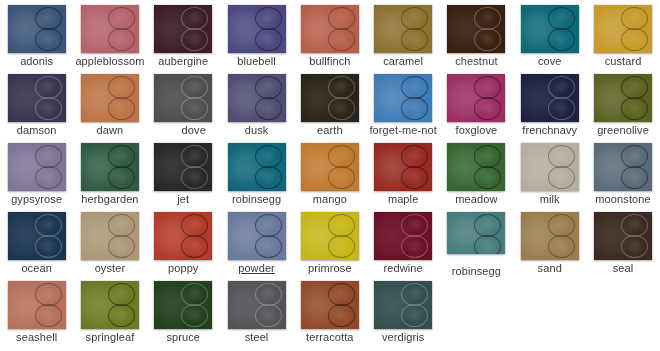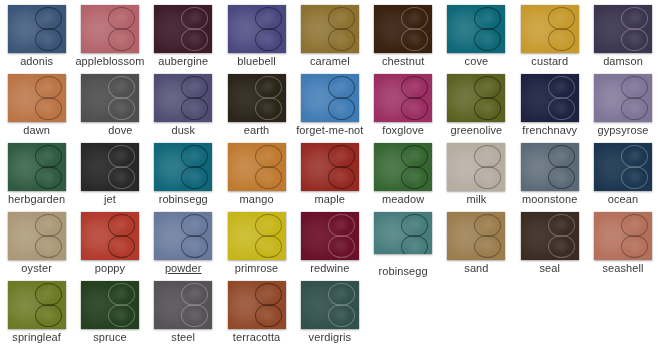--- a/index.html
+++ b/index.html
@@ -150,20 +150,29 @@
       <div class="swatch-tile ">
         <div class="tile-base" style="background: rgb(75, 72, 128);"></div>
         <div class="tile-glow"></div>
         <div class="tile-circle top"></div>
         <div class="tile-circle bottom"></div>
       </div>
       <div class="swatch-label" style="color: rgb(58, 58, 58);">bluebell</div>
     </div>
     <div class="swatch-cell">
       <div class="swatch-tile light">
+        <div class="tile-base" style="background: rgb(181, 95, 74);"></div>
+        <div class="tile-glow"></div>
+        <div class="tile-circle top"></div>
+        <div class="tile-circle bottom"></div>
+      </div>
+      <div class="swatch-label" style="color: rgb(58, 58, 58);">bullfinch</div>
+    </div>
+    <div class="swatch-cell">
+      <div class="swatch-tile light">
         <div class="tile-base" style="background: rgb(141, 113, 48);"></div>
         <div class="tile-glow"></div>
         <div class="tile-circle top"></div>
         <div class="tile-circle bottom"></div>
       </div>
       <div class="swatch-label" style="color: rgb(58, 58, 58);">caramel</div>
     </div>
     <div class="swatch-cell">
       <div class="swatch-tile dark">
         <div class="tile-base" style="background: rgb(57, 32, 15);"></div>
@@ -248,38 +257,38 @@
     <div class="swatch-cell">
       <div class="swatch-tile ">
         <div class="tile-base" style="background: rgb(155, 46, 98);"></div>
         <div class="tile-glow"></div>
         <div class="tile-circle top"></div>
         <div class="tile-circle bottom"></div>
       </div>
       <div class="swatch-label" style="color: rgb(58, 58, 58);">foxglove</div>
     </div>
     <div class="swatch-cell">
+      <div class="swatch-tile dark">
+        <div class="tile-base" style="background: rgb(28, 34, 64);"></div>
+        <div class="tile-glow"></div>
+        <div class="tile-circle top"></div>
+        <div class="tile-circle bottom"></div>
+      </div>
+      <div class="swatch-label" style="color: rgb(58, 58, 58);">frenchnavy</div>
+    </div>
+    <div class="swatch-cell">
       <div class="swatch-tile ">
         <div class="tile-base" style="background: rgb(91, 98, 33);"></div>
         <div class="tile-glow"></div>
         <div class="tile-circle top"></div>
         <div class="tile-circle bottom"></div>
       </div>
       <div class="swatch-label" style="color: rgb(58, 58, 58);">greenolive</div>
     </div>
     <div class="swatch-cell">
-      <div class="swatch-tile dark">
-        <div class="tile-base" style="background: rgb(28, 34, 64);"></div>
-        <div class="tile-glow"></div>
-        <div class="tile-circle top"></div>
-        <div class="tile-circle bottom"></div>
-      </div>
-      <div class="swatch-label" style="color: rgb(58, 58, 58);">frenchnavy</div>
-    </div>
-    <div class="swatch-cell">
       <div class="swatch-tile light">
         <div class="tile-base" style="background: rgb(126, 117, 151);"></div>
         <div class="tile-glow"></div>
         <div class="tile-circle top"></div>
         <div class="tile-circle bottom"></div>
       </div>
       <div class="swatch-label" style="color: rgb(58, 58, 58);">gypsyrose</div>
     </div>
     <div class="swatch-cell">
       <div class="swatch-tile ">

